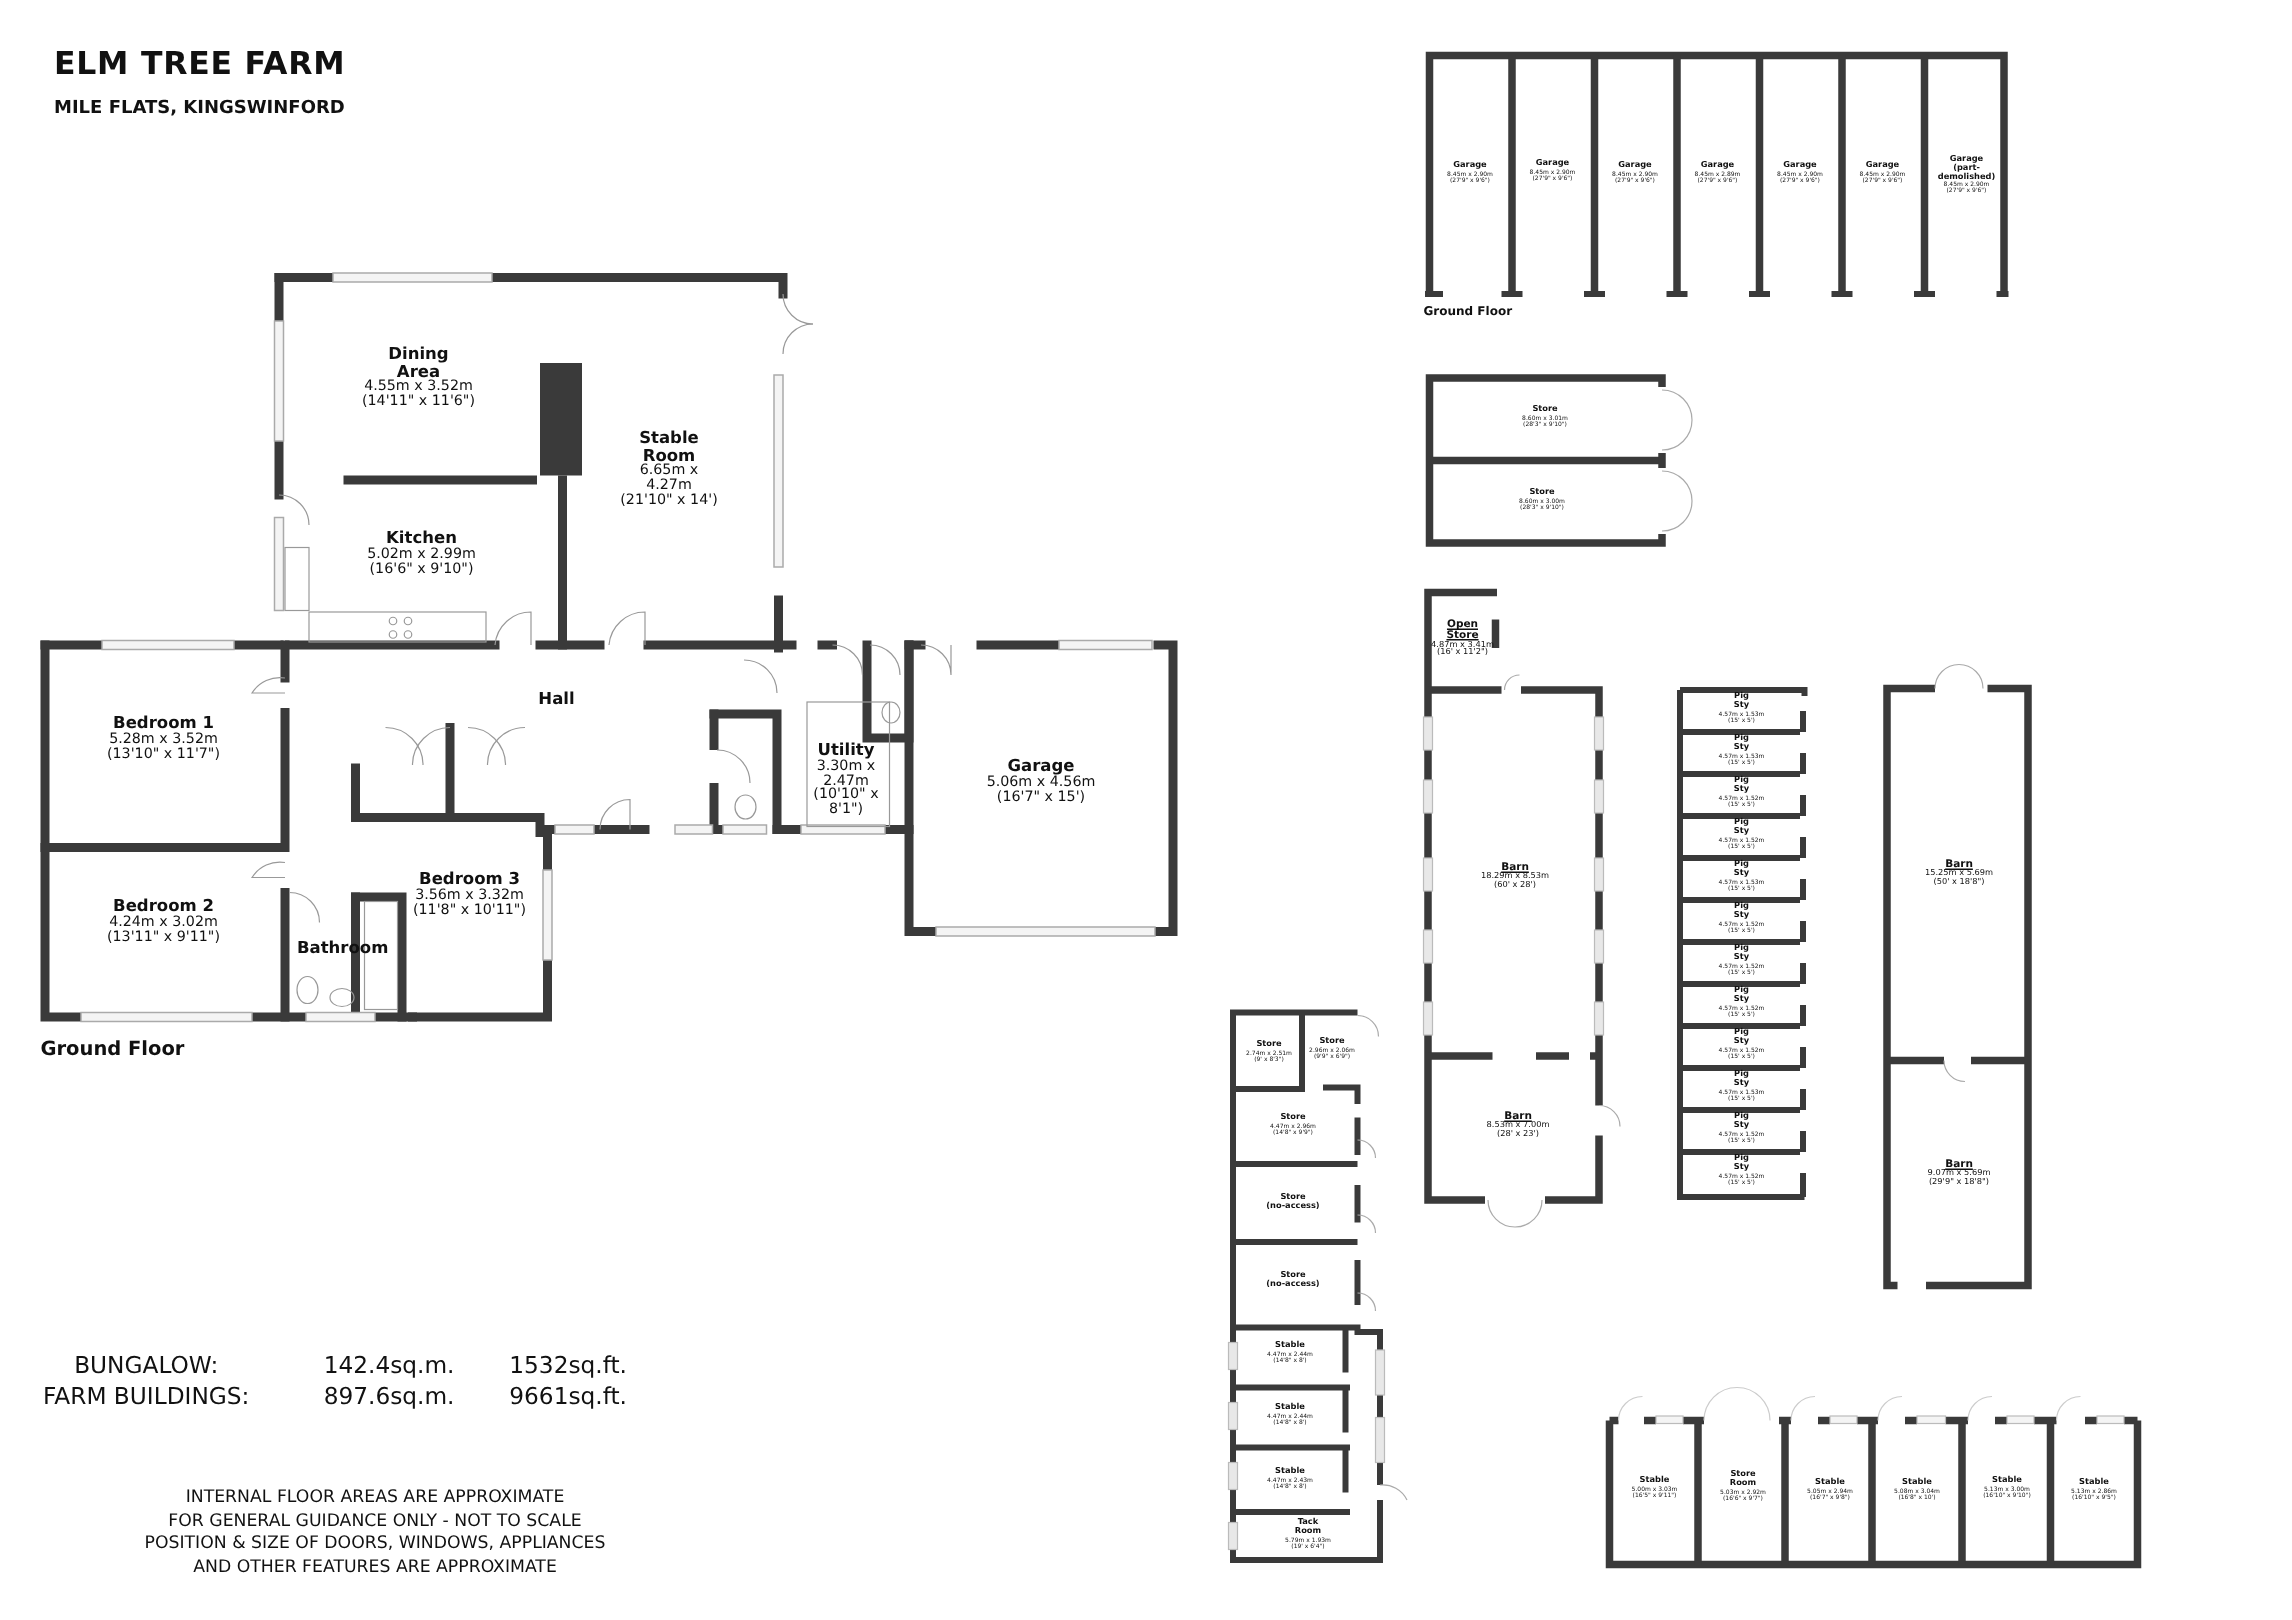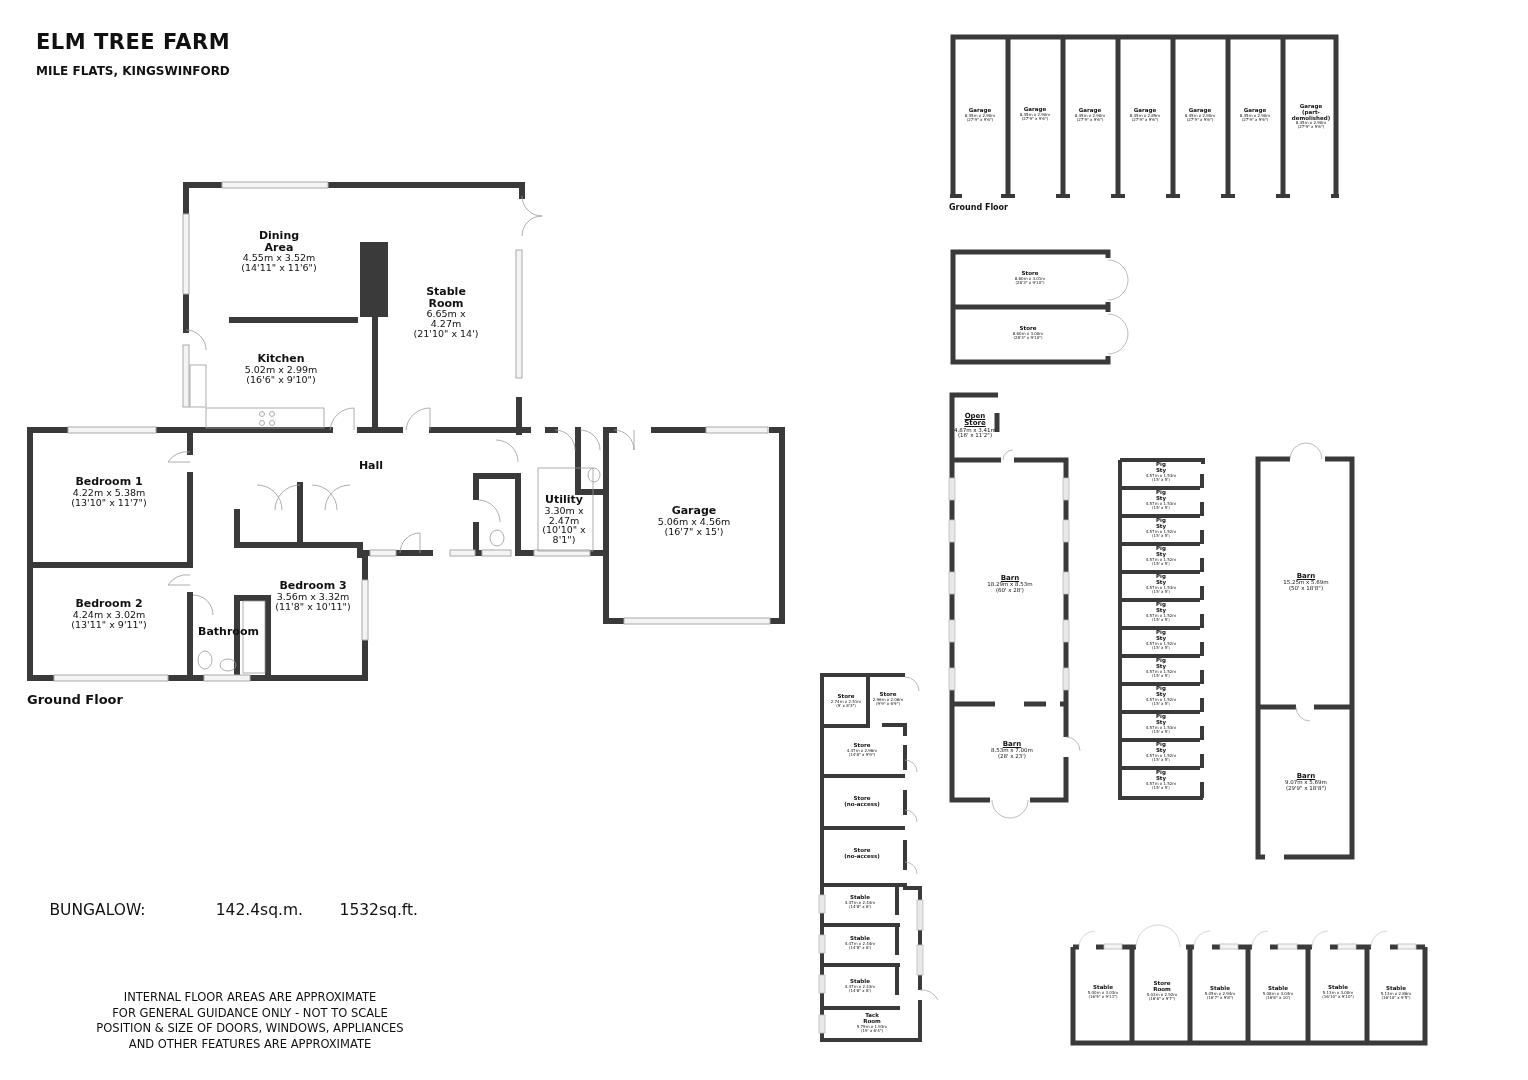--- a/index.html
+++ b/index.html
@@ -316,21 +316,21 @@
 <div class="room big" style="left:232px;top:353px;width:98px;">
   <span class="rn">Kitchen</span>
   <span class="rm">5.02m x 2.99m</span>
   <span class="ri">(16'6" x 9'10")</span>
 </div>
 <div class="room big" style="left:350px;top:460px;width:42px;">
   <span class="rn">Hall</span>
 </div>
 <div class="room big" style="left:64px;top:476px;width:90px;">
   <span class="rn">Bedroom 1</span>
-  <span class="rm">4.22m x 5.38m</span>
+  <span class="rm">5.28m x 3.52m</span>
   <span class="ri">(13'10" x 11'7")</span>
 </div>
 <div class="room big" style="left:64px;top:598px;width:90px;">
   <span class="rn">Bedroom 2</span>
   <span class="rm">4.24m x 3.02m</span>
   <span class="ri">(13'11" x 9'11")</span>
 </div>
 <div class="room big" style="left:270px;top:580px;width:86px;">
   <span class="rn">Bedroom 3</span>
   <span class="rm">3.56m x 3.32m</span>
@@ -579,19 +579,24 @@
   <span class="rm">5.13m x 2.86m</span>
   <span class="ri">(16'10" x 9'5")</span>
 </div>
 
 <div class="areas">
   <div class="arow">
     <span class="lbl">BUNGALOW:</span>
     <span class="sqm">142.4sq.m.</span>
     <span class="sqft">1532sq.ft.</span>
   </div>
+  <div class="arow">
+    <span class="lbl">FARM BUILDINGS:</span>
+    <span class="sqm">897.6sq.m.</span>
+    <span class="sqft">9661sq.ft.</span>
+  </div>
 </div>
 <div class="disc">
   <div>INTERNAL FLOOR AREAS ARE APPROXIMATE</div>
   <div>FOR GENERAL GUIDANCE ONLY - NOT TO SCALE</div>
   <div>POSITION &amp; SIZE OF DOORS, WINDOWS, APPLIANCES</div>
   <div>AND OTHER FEATURES ARE APPROXIMATE</div>
 </div>
 
 </body></html>

